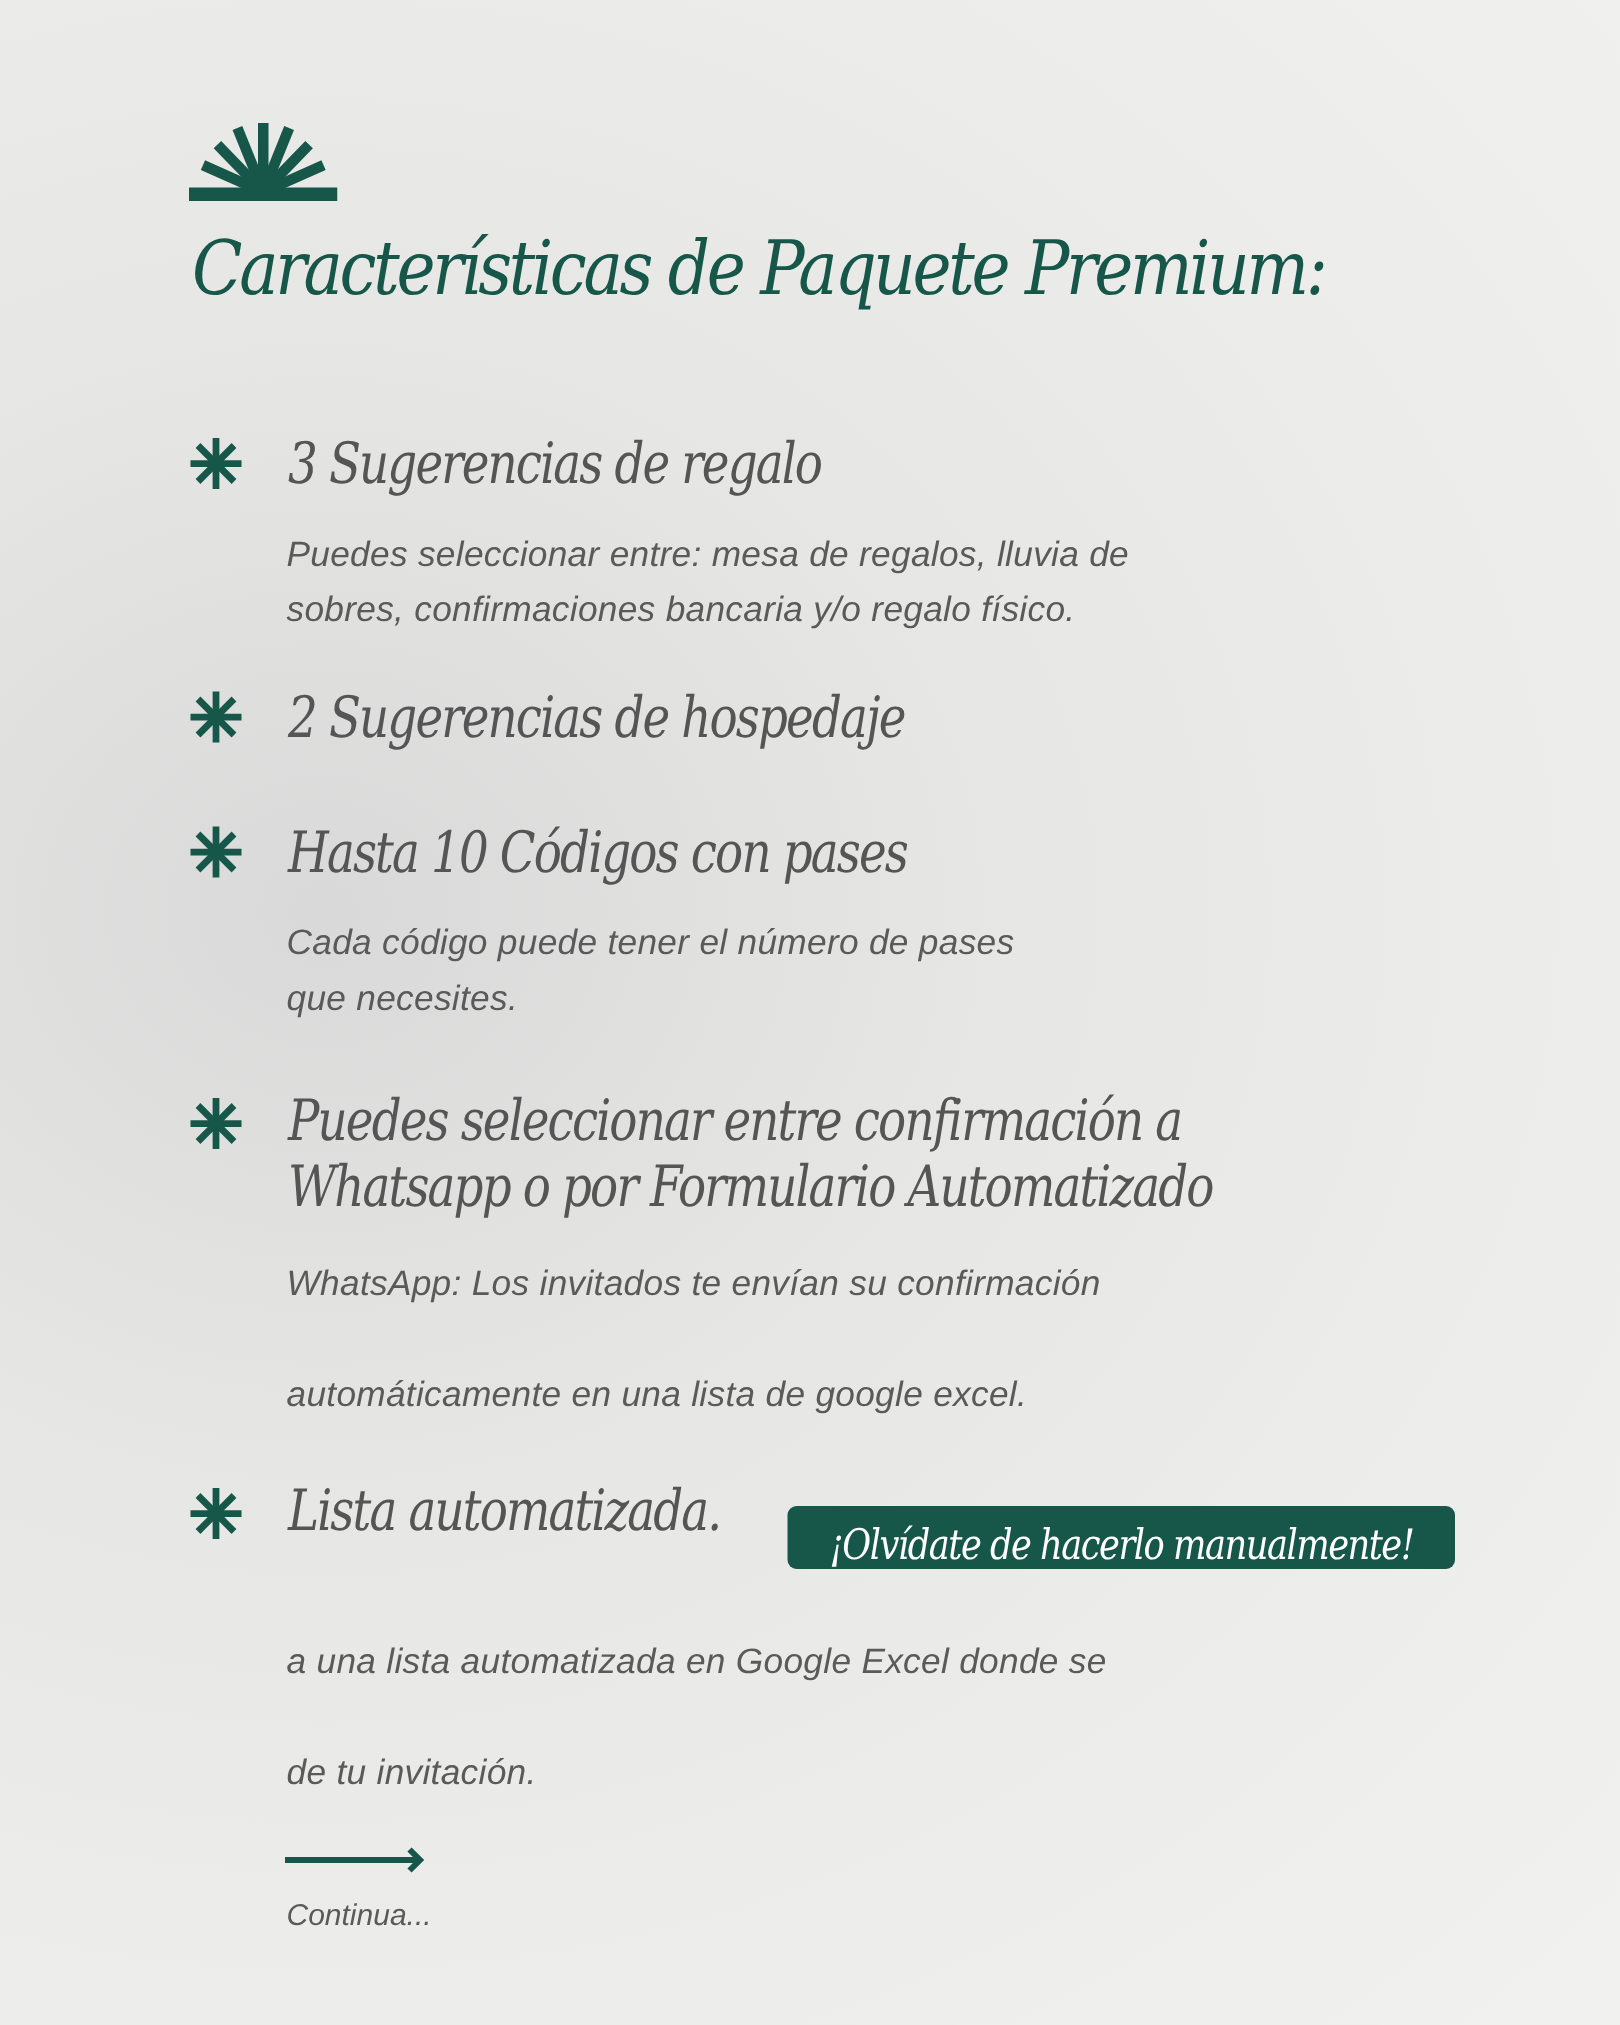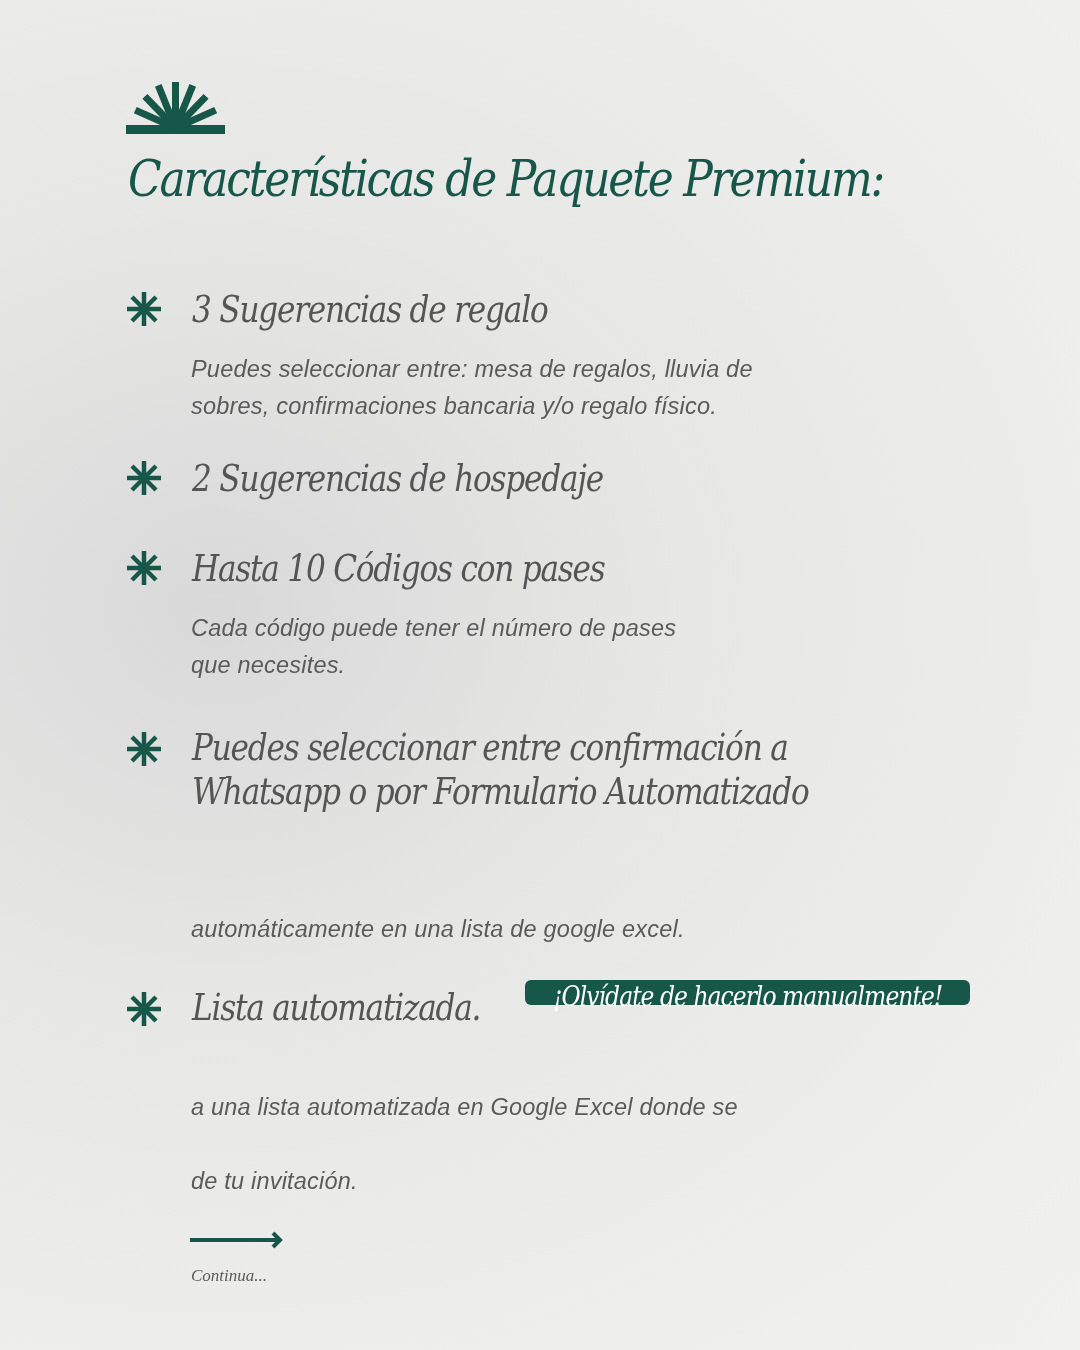--- a/index.html
+++ b/index.html
@@ -24,34 +24,34 @@
       font-size: 38px; line-height: 44px; letter-spacing: -1.5px; color: #555555;
       transform: scaleX(0.82); transform-origin: left top;
     }
     .fdesc {
       position: absolute; left: 67px; margin: 0;
       font-family: Liberation Sans, sans-serif; font-style: italic;
       font-size: 23.5px; line-height: 37px; color: #5a5a5a; letter-spacing: 0.2px;
       white-space: nowrap;
     }
     .badge {
-      position: absolute; left: 525px; top: 980px; width: 445px; height: 25px;
+      position: absolute; left: 525px; top: 1004px; width: 445px; height: 42px;
       background: #17574a; border-radius: 6px; box-sizing: border-box;
-      display: flex; align-items: flex-start; justify-content: center;
+      display: flex; align-items: flex-end; justify-content: center;
     }
     .badge span {
       font-family: "DejaVu Serif", serif; font-style: italic; color: #ffffff;
       font-size: 28px; letter-spacing: -1.2px; white-space: nowrap;
       transform: scaleX(0.84); display: inline-block;
     }
     .arrow { position: absolute; left: 190px; top: 1230px; width: 95px; height: 20px; }
     .continua {
       position: absolute; left: 191px; top: 1266px; margin: 0;
-      font-family: Liberation Serif, serif; font-style: italic;
-      font-size: 17px; color: #5a5a5a;
+      font-family: Liberation Sans, sans-serif; font-style: italic;
+      font-size: 20px; color: #5a5a5a;
     }
   </style>
 </head>
 <body>
 
 <div class="page">
 
   <svg class="logo" viewBox="0 0 99 53">
     <g fill="#17574a">
       <rect x="0" y="43" width="99" height="9"></rect>
@@ -120,21 +120,21 @@
           <line x1="3" y1="20" x2="37" y2="20"></line>
           <line x1="8" y1="8" x2="32" y2="32"></line>
           <line x1="32" y1="8" x2="8" y2="32"></line>
         </g>
     </svg>
     <h2 class="ftitle" style="top:0px;">
       <span>Puedes seleccionar entre confirmación a</span><br>
       <span>Whatsapp o por Formulario Automatizado</span>
     </h2>
     <p class="fdesc" style="top:112px;">
-      <br>
+      <span>WhatsApp: Los invitados te envían su confirmación</span><br>
       <br>
       <span>automáticamente en una lista de google excel.</span>
     </p>
   </div>
 
   <div class="feature" style="top:985px;">
     <svg class="star" viewBox="0 0 40 40" style="top:4px;">
       <g stroke="#17574a" stroke-width="4.5">
           <line x1="20" y1="3" x2="20" y2="37"></line>
           <line x1="3" y1="20" x2="37" y2="20"></line>

